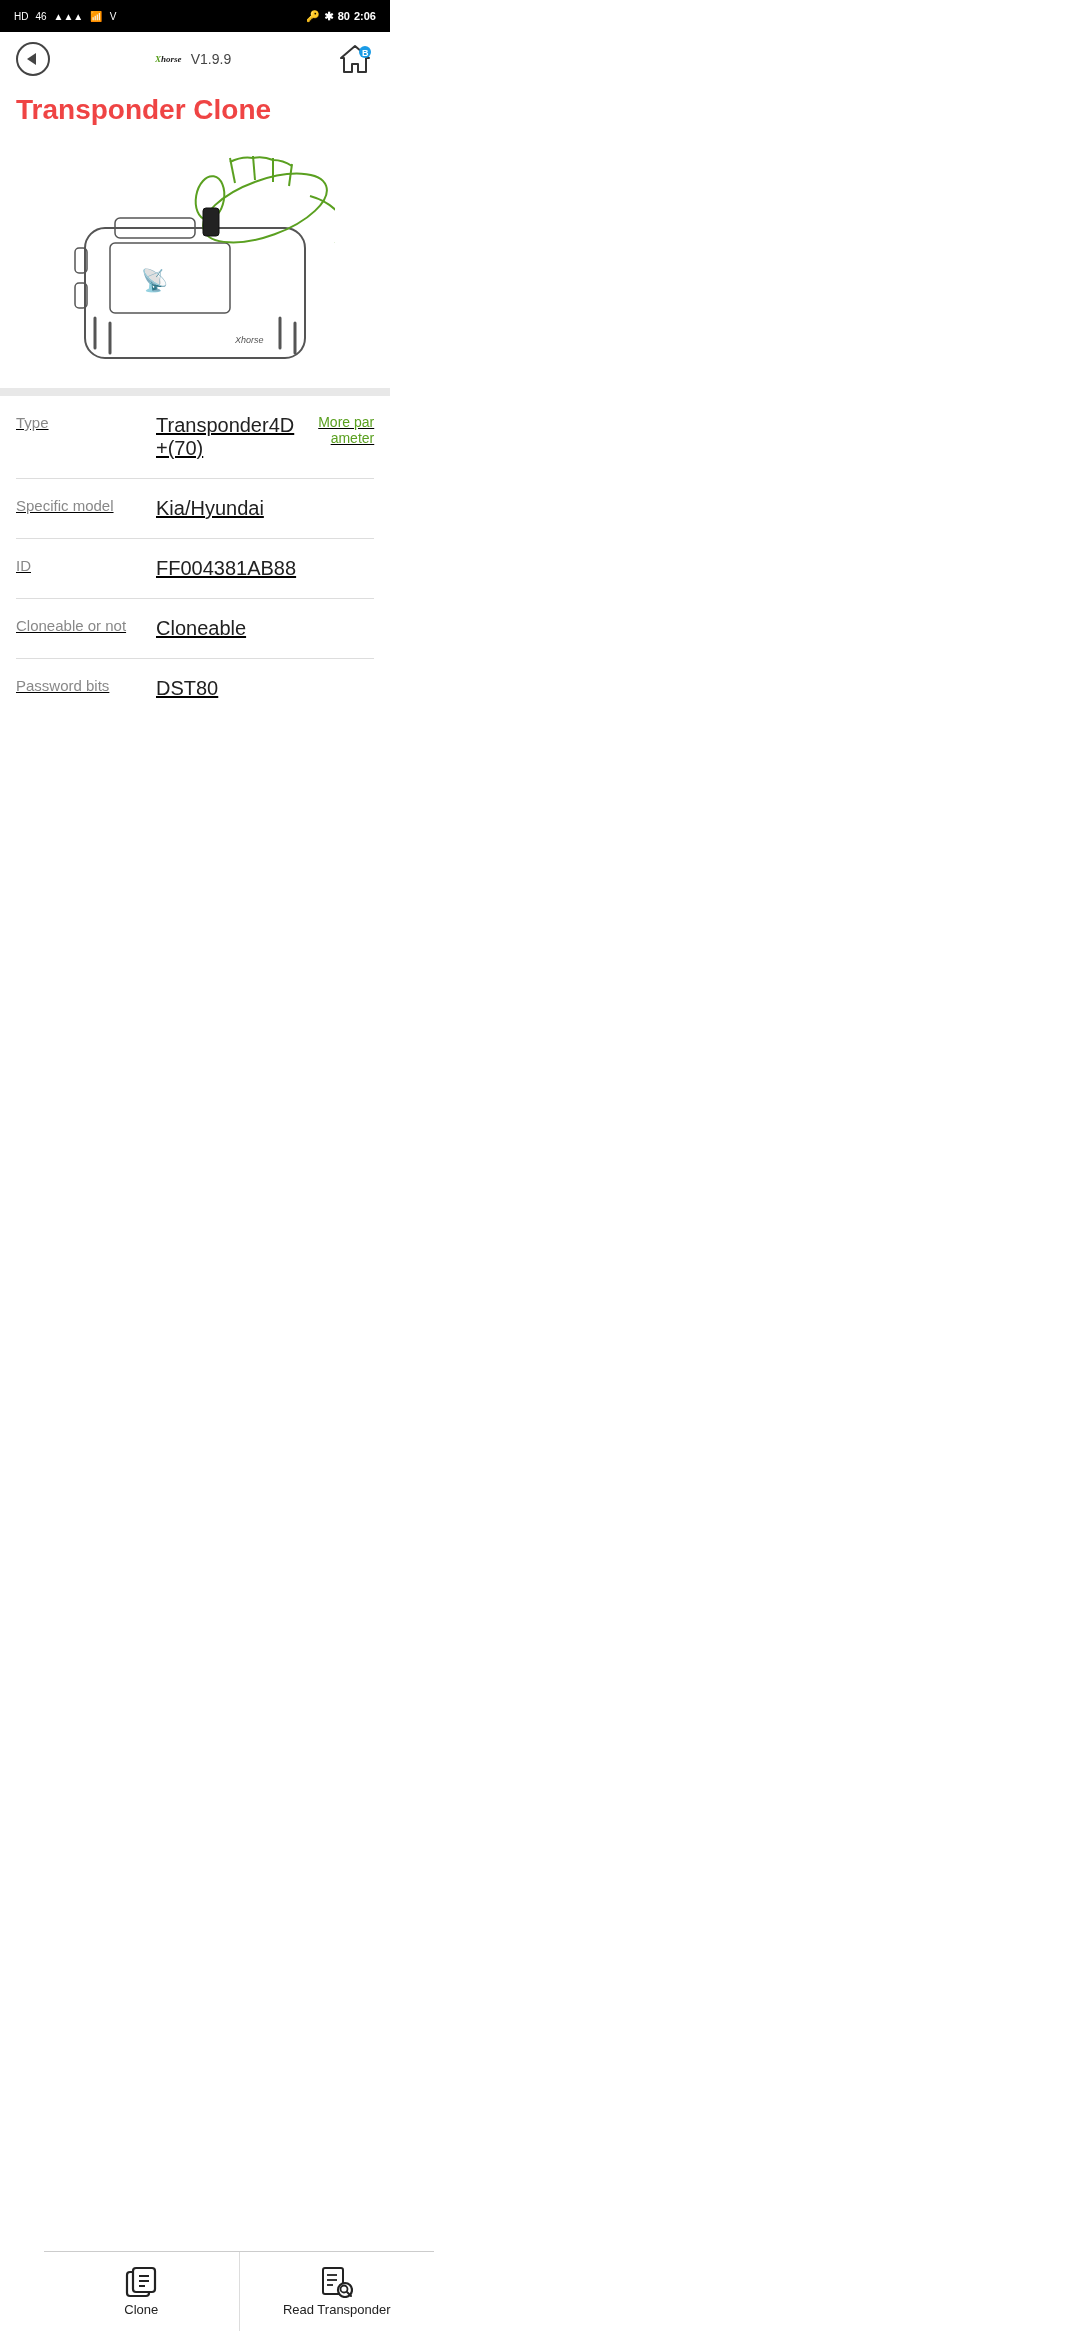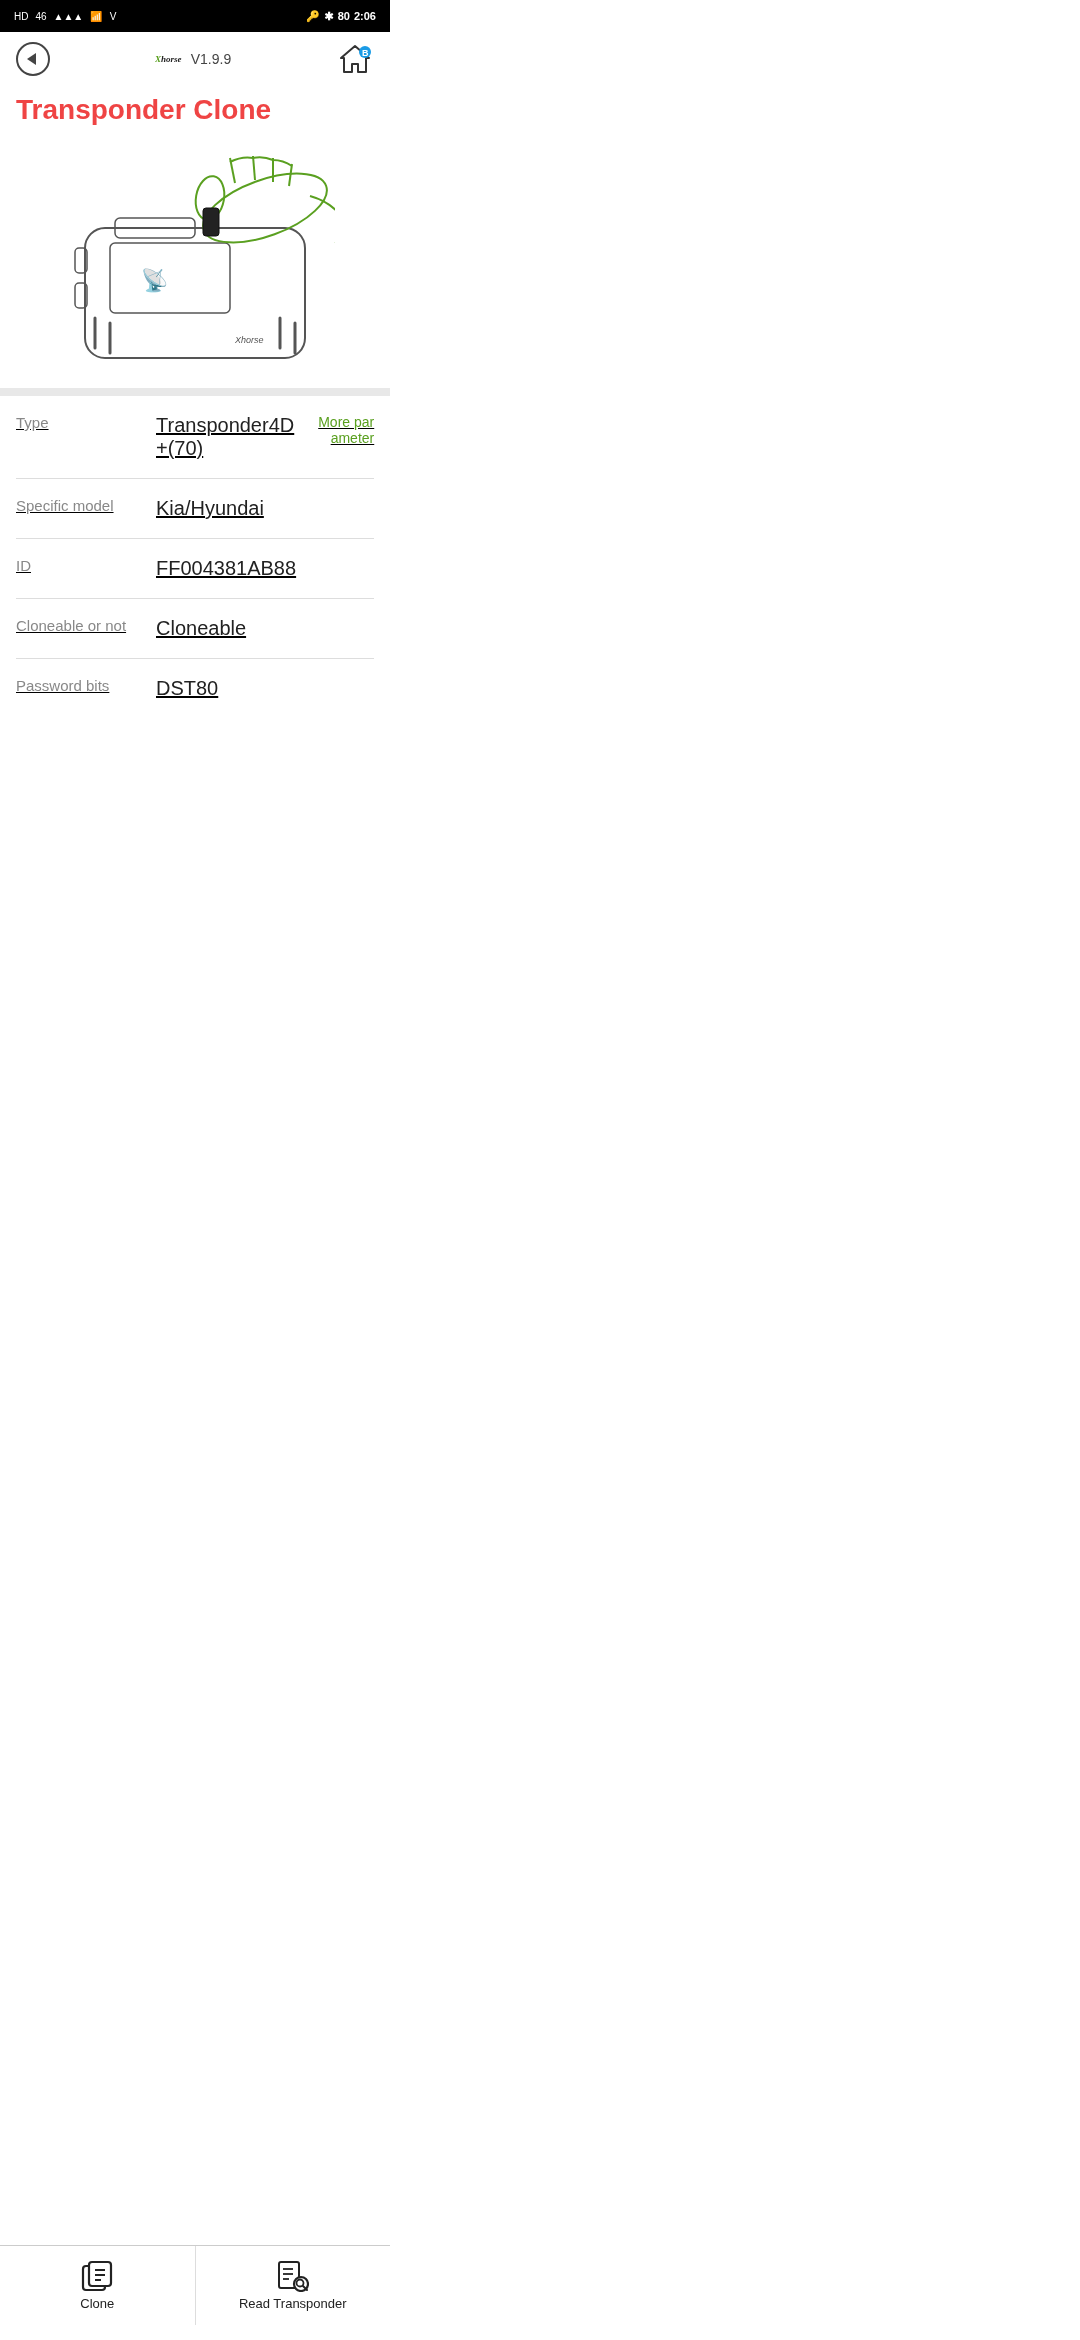--- a/index.html
+++ b/index.html
@@ -119,26 +119,27 @@
       color: #5aa020;
       font-size: 14px;
       min-width: 70px;
       text-align: right;
       cursor: pointer;
     }
 
     
     .bottom-nav {
       position: fixed;
-      bottom: 15px;
+      bottom: 9px;
       width: 390px;
       background: #fff;
       border-top: 1px solid #ccc;
       display: flex;
       height: 80px;
+      margin-left: 44px;
     }
     .nav-item {
       flex: 1;
       display: flex;
       flex-direction: column;
       align-items: center;
       justify-content: center;
       gap: 4px;
       cursor: pointer;
       border-right: 1px solid #ddd;

